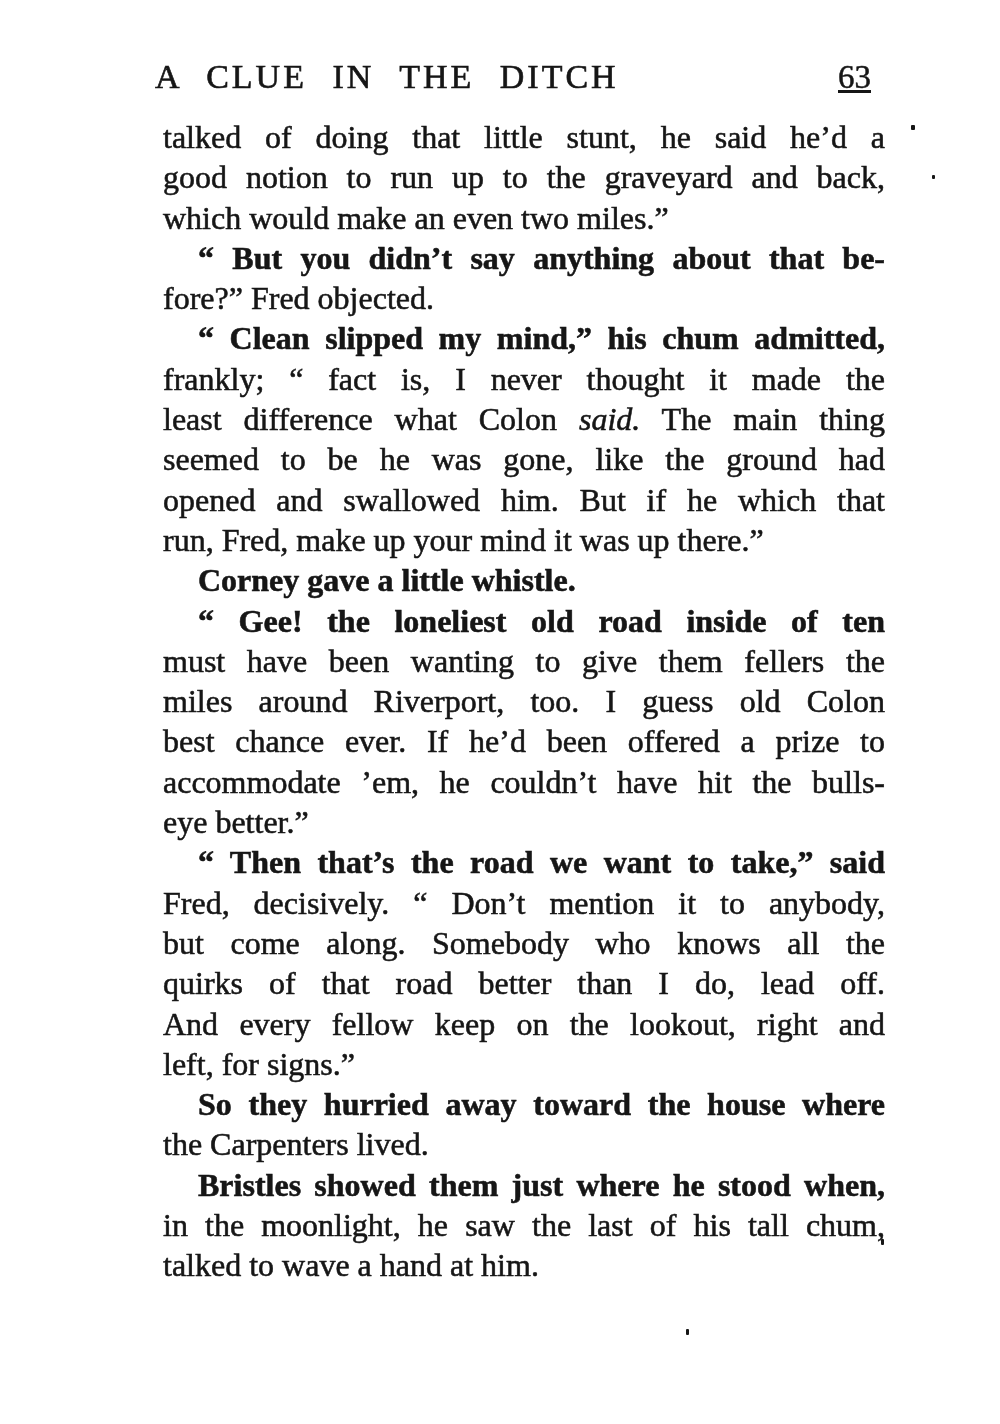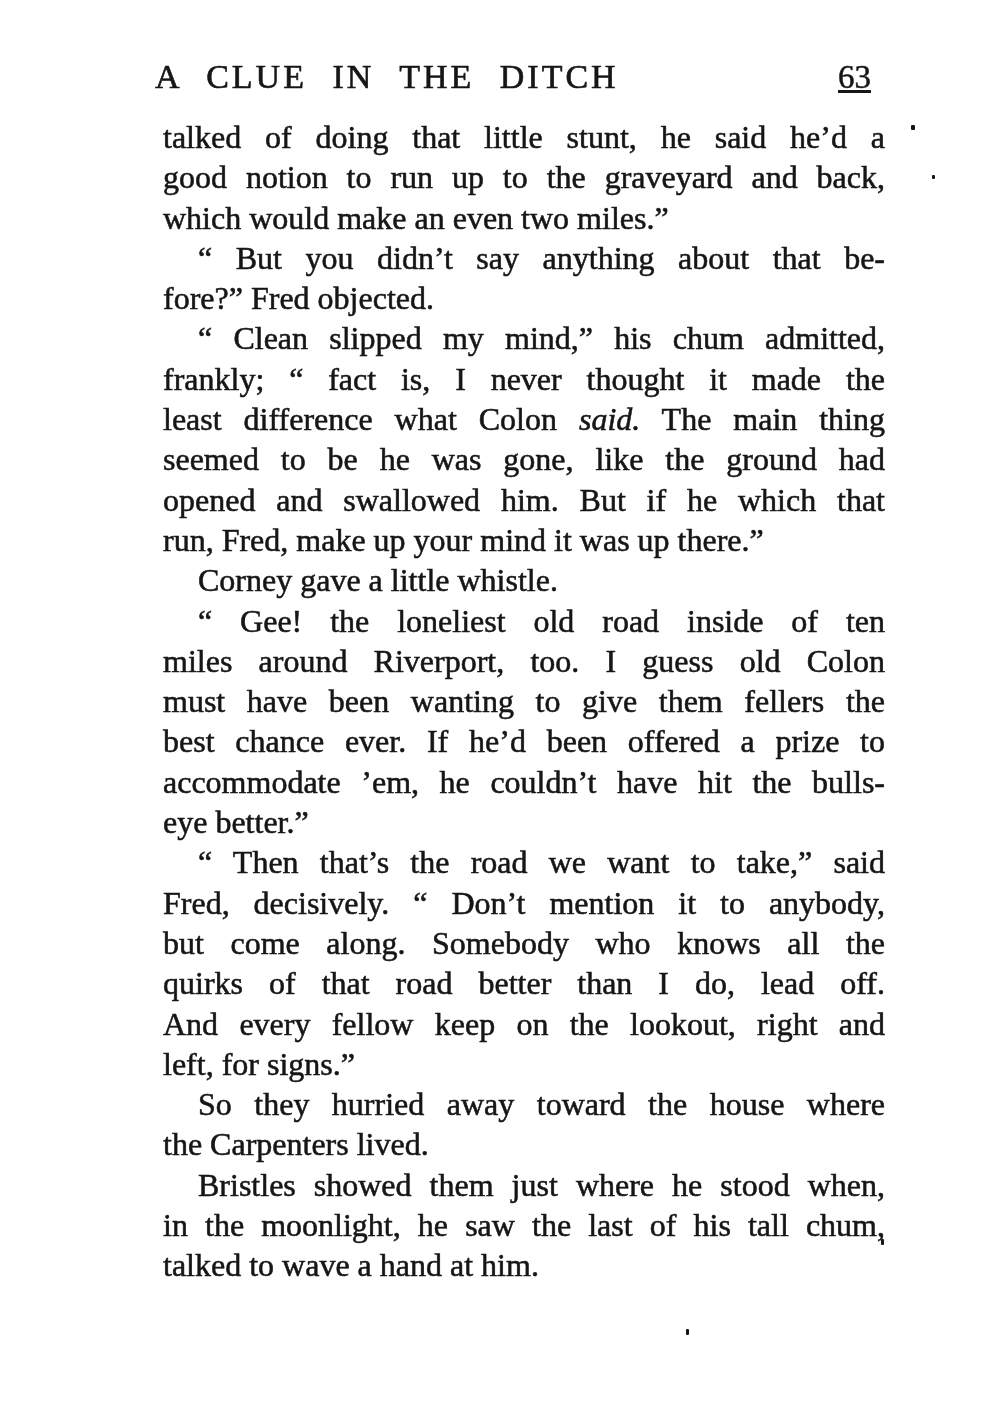--- a/index.html
+++ b/index.html
@@ -58,20 +58,21 @@
     -webkit-text-stroke: 0.55px currentColor;
     text-justify: inter-word;
     margin-left: 8px;
   }
   .line.just {
     text-align: justify;
     text-align-last: justify;
   }
   .line.ind {
     padding-left: 35px;
+    font-weight: bold;
   }
   .line .it {
     font-style: italic;
   }
   .speck {
     position: absolute;
     background: var(--ink, #161616);
     border-radius: 1px;
   }
 </style>
@@ -91,22 +92,22 @@
       <div class="line just ind">“ But you didn’t say anything about that be-</div>
       <div class="line">fore?” Fred objected.</div>
       <div class="line just ind">“ Clean slipped my mind,” his chum admitted,</div>
       <div class="line just">frankly; “ fact is, I never thought it made the</div>
       <div class="line just"><span>least difference what Colon </span><span class="it">said.</span><span> The main thing</span></div>
       <div class="line just">seemed to be he was gone, like the ground had</div>
       <div class="line just">opened and swallowed him. But if he which that</div>
       <div class="line">run, Fred, make up your mind it was up there.”</div>
       <div class="line ind">Corney gave a little whistle.</div>
       <div class="line just ind">“ Gee! the loneliest old road inside of ten</div>
+      <div class="line just">must have been wanting to give them fellers the</div>
       <div class="line just">miles around Riverport, too. I guess old Colon</div>
-      <div class="line just">must have been wanting to give them fellers the</div>
       <div class="line just">best chance ever. If he’d been offered a prize to</div>
       <div class="line just">accommodate ’em, he couldn’t have hit the bulls-</div>
       <div class="line">eye better.”</div>
       <div class="line just ind">“ Then that’s the road we want to take,” said</div>
       <div class="line just">Fred, decisively. “ Don’t mention it to anybody,</div>
       <div class="line just">but come along. Somebody who knows all the</div>
       <div class="line just">quirks of that road better than I do, lead off.</div>
       <div class="line just">And every fellow keep on the lookout, right and</div>
       <div class="line">left, for signs.”</div>
       <div class="line just ind">So they hurried away toward the house where</div>

